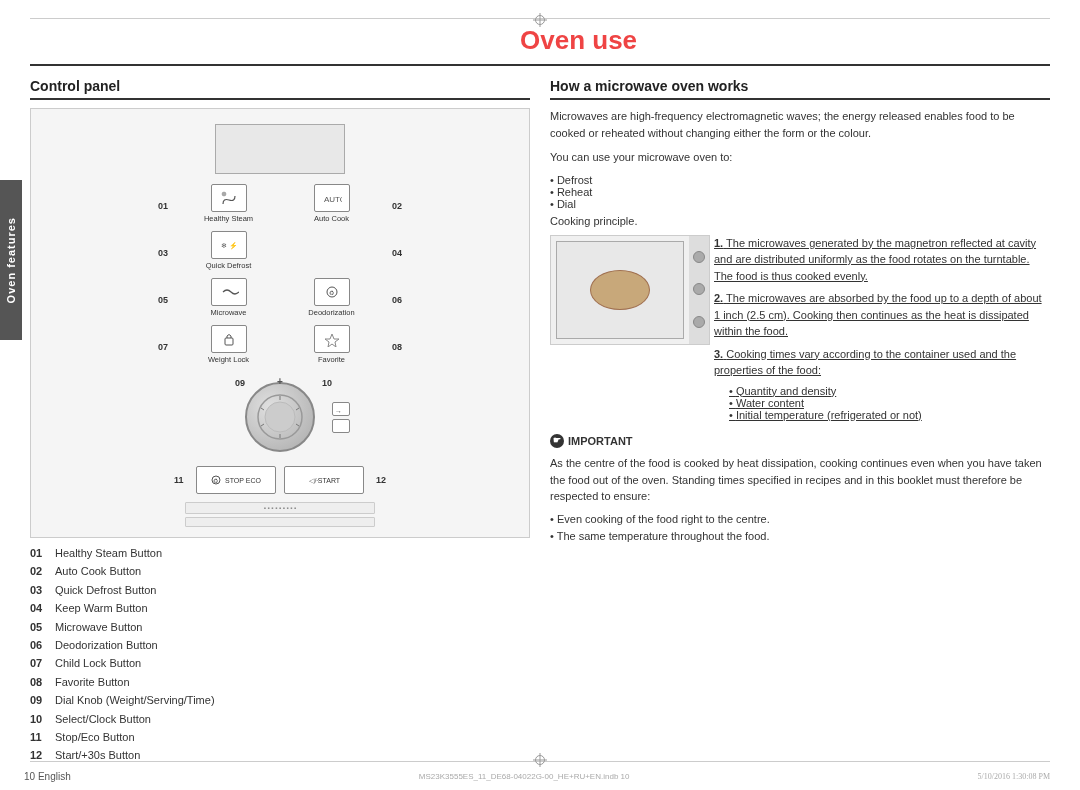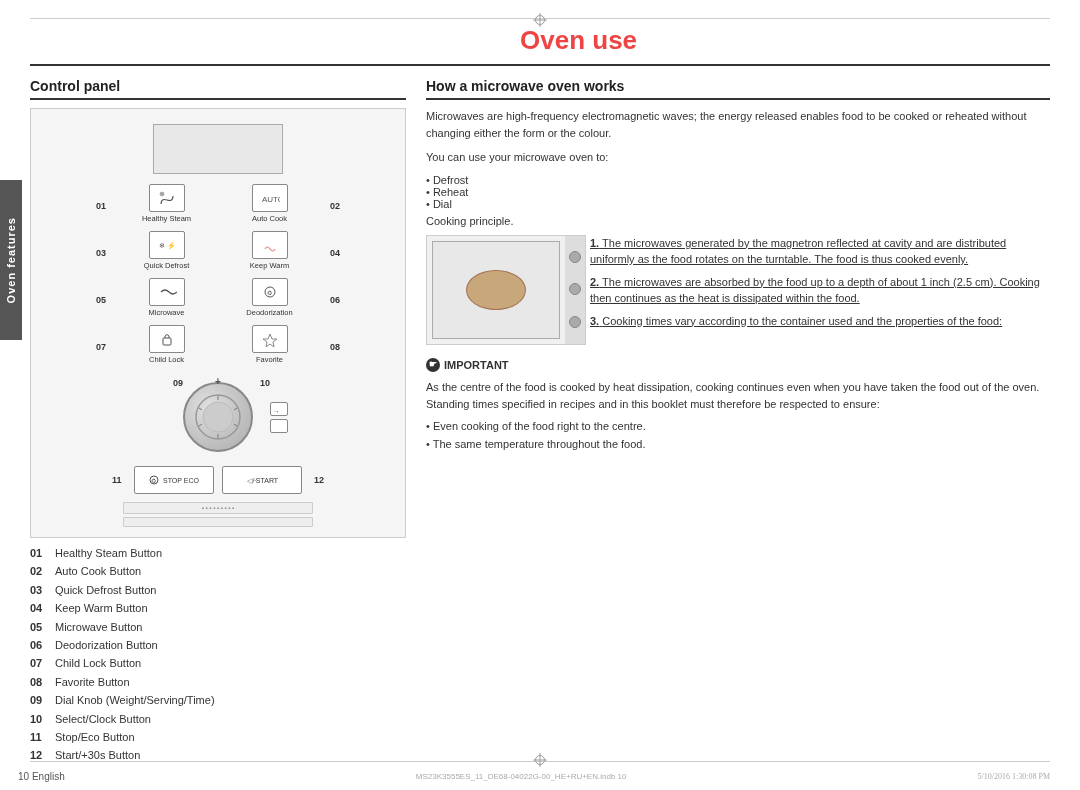--- a/index.html
+++ b/index.html
@@ -44,21 +44,21 @@
       bottom: 35px;
     }
 
     
     .two-col {
       display: flex;
       gap: 20px;
     }
 
     .left-col {
-      width: 376px;
+      width: 500px;
       flex-shrink: 0;
     }
 
     .right-col {
       flex: 1;
     }
 
     
     .section-title {
       font-size: 14px;
@@ -314,21 +314,21 @@
     }
 
     .bullet-list li::before {
       content: "• ";
     }
 
     
     .footer {
       position: absolute;
       bottom: 8px;
-      left: 18px;
+      left: 24px;
       right: 30px;
       display: flex;
       justify-content: space-between;
       align-items: center;
       font-size: 10px;
       color: #555;
     }
 
     .page-border-top {
       position: absolute;
@@ -416,28 +416,20 @@
           <div class="button-grid">
             <div class="panel-button">
               <div class="panel-button-icon">
                 <svg width="20" height="16" viewBox="0 0 20 16">
                     <text x="2" y="11" font-size="7" fill="#555">❄</text>
                     <text x="10" y="11" font-size="7" fill="#555">⚡</text>
                   </svg>
               </div>
               <span class="button-label">Quick Defrost</span>
             </div>
-            <div class="panel-button">
-              <div class="panel-button-icon">
-                <svg width="20" height="16" viewBox="0 0 20 16">
-                    <path d="M5,12 Q7,8 10,12 Q13,16 15,12" stroke="#e88" fill="none" stroke-width="1.2"></path>
-                  </svg>
-              </div>
-              <span class="button-label">Keep Warm</span>
-            </div>
           </div>
           <div style="position:absolute; right:-22px; font-size:9px; font-weight:bold; top:50%; transform:translateY(-50%);">04</div>
         </div>
 
         <div class="row-wrapper">
           <div style="position:absolute; left:-22px; font-size:9px; font-weight:bold; top:50%; transform:translateY(-50%);">05</div>
           <div class="button-grid">
             <div class="panel-button">
               <div class="panel-button-icon">
                 <svg width="20" height="16" viewBox="0 0 20 16">
@@ -462,21 +454,21 @@
         <div class="row-wrapper">
           <div style="position:absolute; left:-22px; font-size:9px; font-weight:bold; top:50%; transform:translateY(-50%);">07</div>
           <div class="button-grid">
             <div class="panel-button">
               <div class="panel-button-icon">
                 <svg width="20" height="16" viewBox="0 0 20 16">
                     <rect x="6" y="7" width="8" height="7" rx="1" stroke="#555" fill="none" stroke-width="1"></rect>
                     <path d="M8,7 V5 Q10,2 12,5 V7" stroke="#555" fill="none" stroke-width="1"></path>
                   </svg>
               </div>
-              <span class="button-label">Child Lock</span>
+              <span class="button-label">Weight Lock</span>
             </div>
             <div class="panel-button">
               <div class="panel-button-icon">
                 <svg width="20" height="16" viewBox="0 0 20 16">
                     <polygon points="10,3 12,8 17,8 13,11 14,16 10,13 6,16 7,11 3,8 8,8" stroke="#888" fill="none" stroke-width="1"></polygon>
                   </svg>
               </div>
               <span class="button-label">Favorite</span>
             </div>
           </div>
@@ -631,20 +623,25 @@
             <span>The microwaves generated by the magnetron reflected at cavity and are distributed uniformly as the food rotates on the turntable. The food is thus cooked evenly.</span>
           </p>
           <p>
             <strong>2.</strong>
             <span>The microwaves are absorbed by the food up to a depth of about 1 inch (2.5 cm). Cooking then continues as the heat is dissipated within the food.</span>
           </p>
           <p>
             <strong>3.</strong>
             <span>Cooking times vary according to the container used and the properties of the food:</span>
           </p>
+          <ul style="list-style:none; padding-left:15px; font-size:11px;">
+            <li>• <span>Quantity and density</span></li>
+            <li>• <span>Water content</span></li>
+            <li>• <span>Initial temperature (refrigerated or not)</span></li>
+          </ul>
         </div>
       </div>
 
       <div class="important-section">
         <div class="important-header">
           <span class="important-icon">☛</span>
           <strong>IMPORTANT</strong>
         </div>
         <p style="margin-bottom:6px;">As the centre of the food is cooked by heat dissipation, cooking continues even when you have taken the food out of the oven. Standing times specified in recipes and in this booklet must therefore be respected to ensure:</p>
         <ul class="bullet-list">

